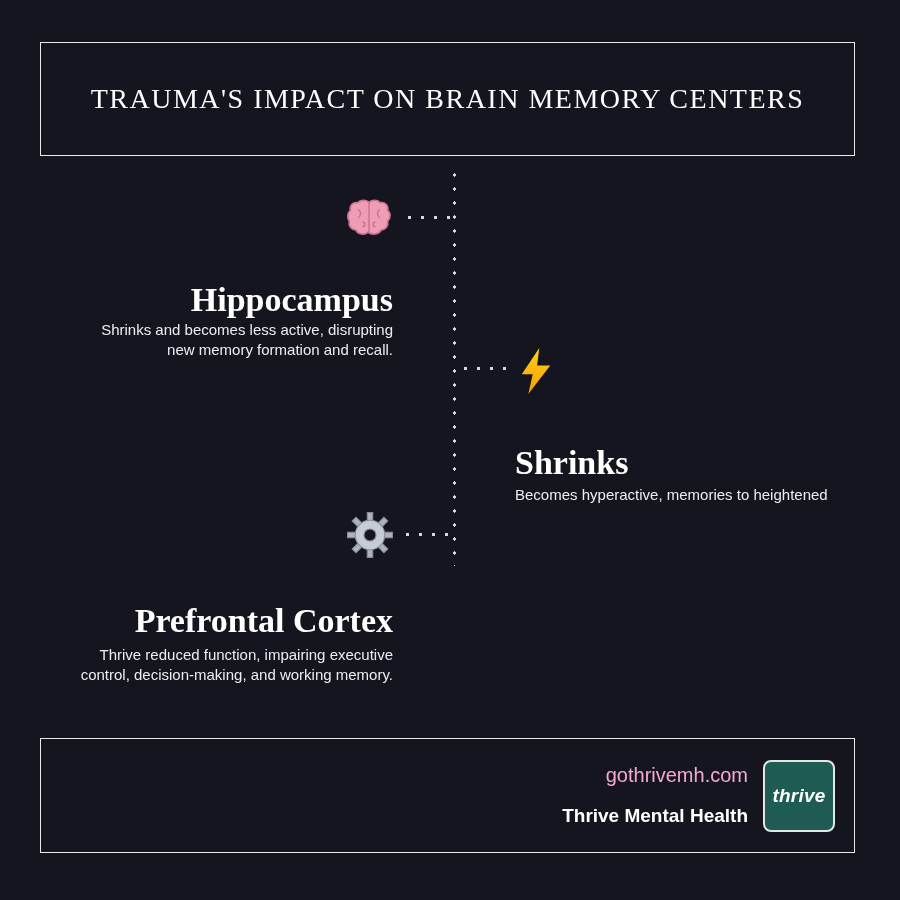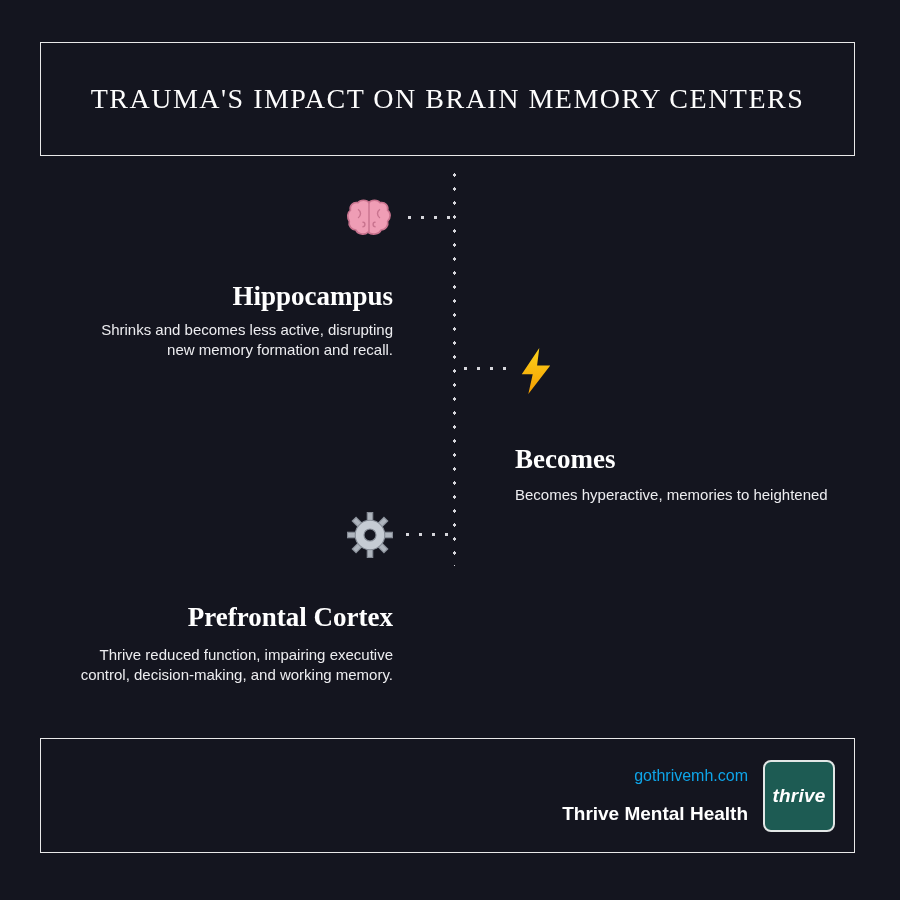--- a/index.html
+++ b/index.html
@@ -55,21 +55,21 @@
   .node-icon { position: absolute; line-height: 0; }
   .icon-brain     { left: 346px; top: 198px; }
   .icon-lightning { left: 519px; top: 348px; }
   .icon-gear      { left: 347px; top: 512px; }
 
   
   .section-title {
     position: absolute;
     font-family: "Liberation Serif", serif;
     font-weight: 700;
-    font-size: 27px;
+    font-size: 34px;
     color: #ffffff;
   }
   .section-desc {
     position: absolute;
     font-size: 15px;
     line-height: 20px;
     color: #ededf0;
   }
   .align-right { text-align: right; }
   .align-left  { text-align: left; }
@@ -90,22 +90,22 @@
     border: 1.5px solid #e9e9e9;
     box-sizing: border-box;
     display: flex; align-items: center; justify-content: flex-end;
     padding-right: 19px;
   }
   .footer-text {
     text-align: right;
     margin-right: 15px;
   }
   .footer-website {
-    font-size: 16px;
-    color: #0ea5e9;
+    font-size: 20px;
+    color: #f9a8d4;
     margin-bottom: 18px;
   }
   .footer-company {
     font-size: 19px;
     font-weight: 700;
     color: #ffffff;
   }
   .thrive-logo {
     width: 72px; height: 72px;
     background: #1d5b53;
@@ -172,21 +172,21 @@
       <circle cx="21" cy="21" r="5.5" fill="#14151f" stroke="#868c96" stroke-width="1"></circle>
     </svg>
   </div>
 
   <div class="section-title title-hippocampus align-right">Hippocampus</div>
   <div class="section-desc desc-hippocampus align-right">
     <div>Shrinks and becomes less active, disrupting</div>
     <div>new memory formation and recall.</div>
   </div>
 
-  <div class="section-title title-amygdala align-left">Becomes</div>
+  <div class="section-title title-amygdala align-left">Shrinks</div>
   <div class="section-desc desc-amygdala align-left">
     <div>Becomes hyperactive, memories to heightened</div>
   </div>
 
   <div class="section-title title-prefrontal align-right">Prefrontal Cortex</div>
   <div class="section-desc desc-prefrontal align-right">
     <div>Thrive reduced function, impairing executive</div>
     <div>control, decision-making, and working memory.</div>
   </div>
 

